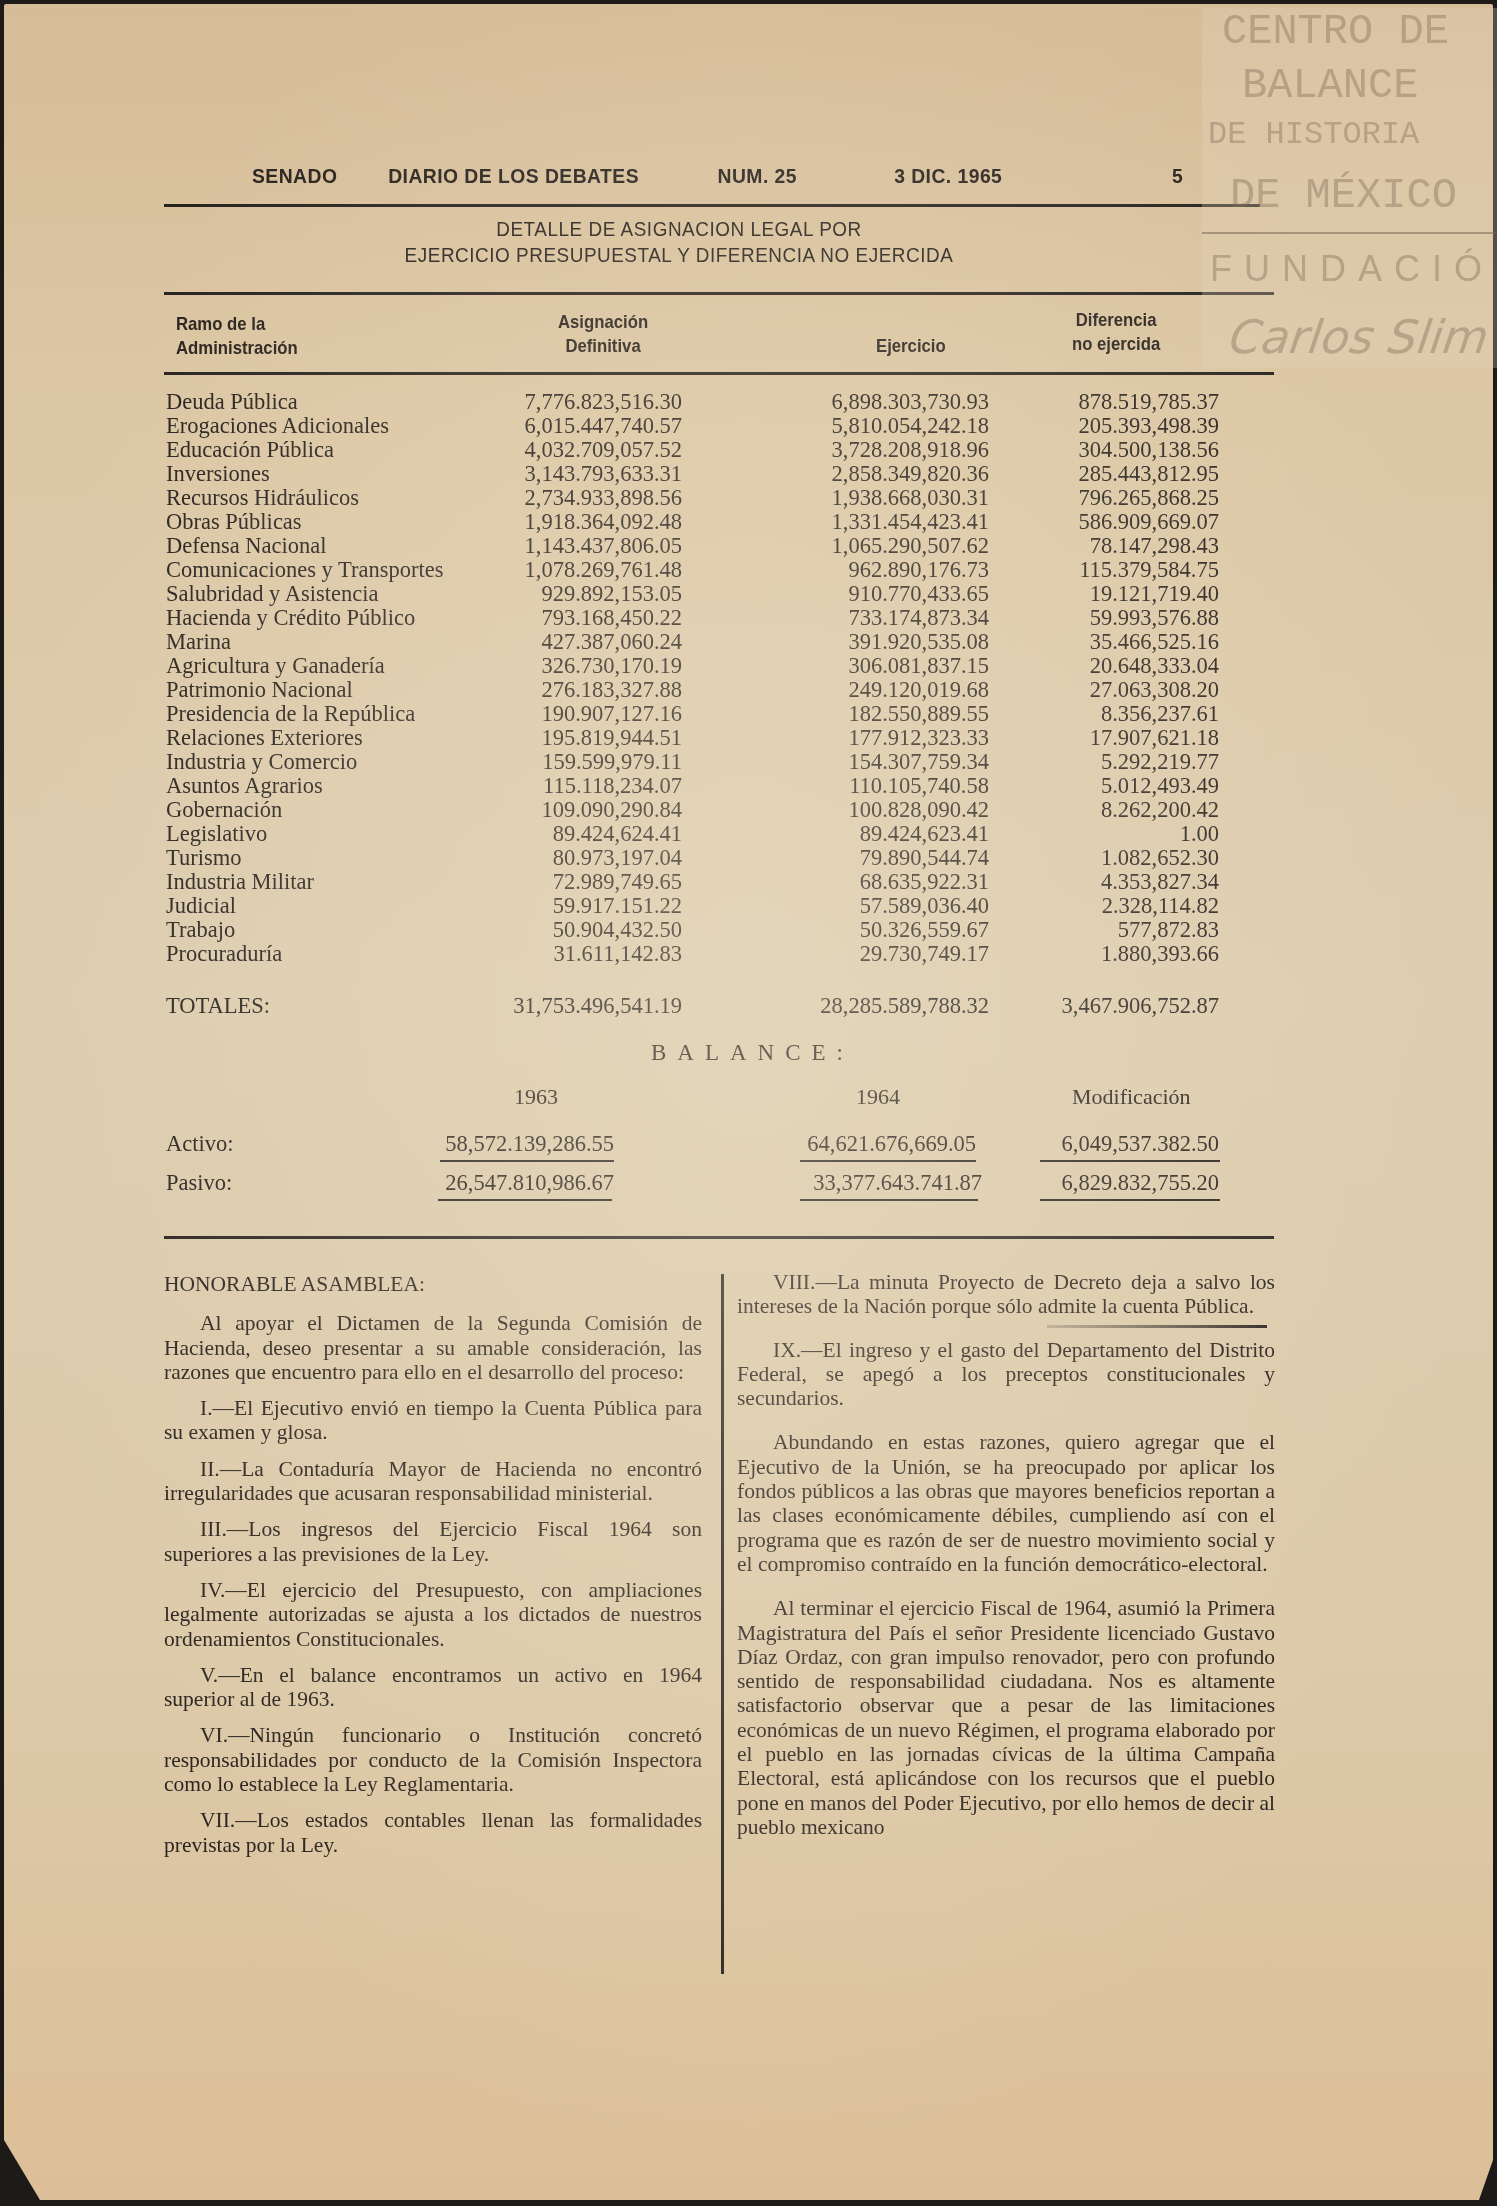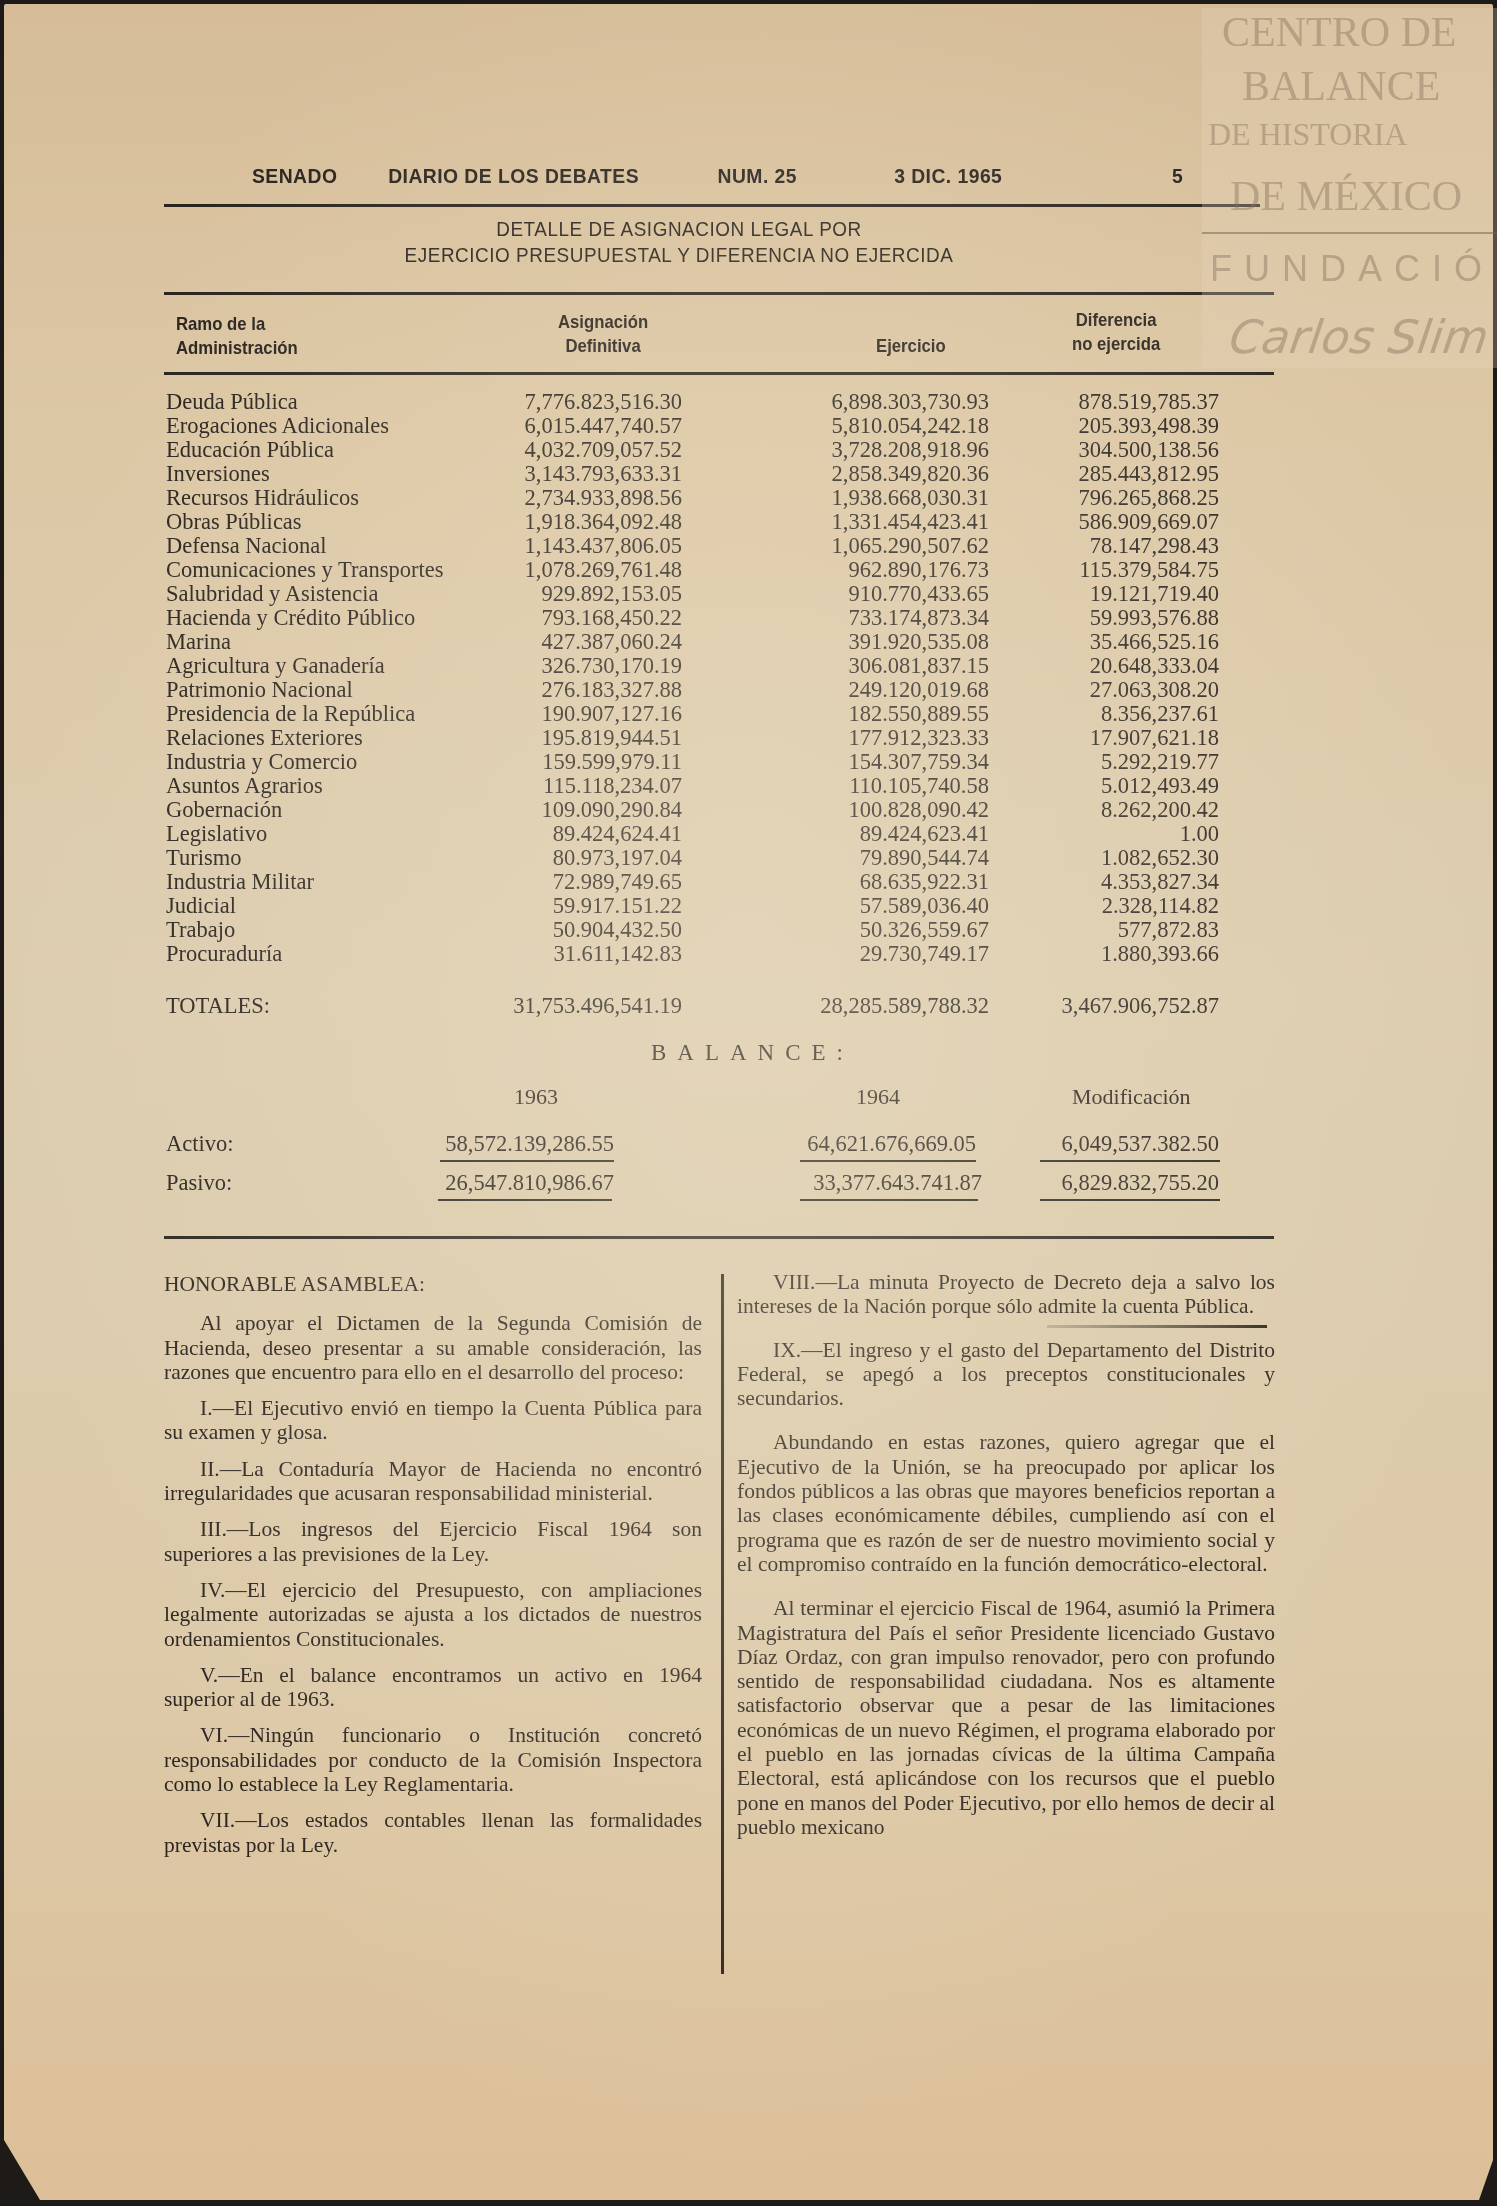--- a/index.html
+++ b/index.html
@@ -46,21 +46,21 @@
   .c3 { left: 955px; }
 
   .bal-title { top: 1036px; left: 0; width: 1497px; text-align: center; font-size: 23px; letter-spacing: 11px; }
   .ul2 { position: absolute; height: 2px; background: #2a2420; }
 
   .text-col { position: absolute; font-size: 21.5px; line-height: 24.3px; text-align: justify; color: #2c2521; }
   .text-col p { margin: 0 0 12px 0; text-indent: 36px; }
   .text-col p.noind { text-indent: 0; margin-bottom: 15px; }
   .text-col p.gap { margin-top: 20px; }
 
-  .wm { position: absolute; color: rgba(130,110,90,0.42); font-family: Liberation Serif, serif; white-space: nowrap; z-index: 2; }
+  .wm { position: absolute; color: rgba(130,110,90,0.42); font-family: Liberation Mono, monospace; white-space: nowrap; z-index: 2; }
   .wm-fund { font-family: "Liberation Sans", sans-serif; letter-spacing: 12px; font-weight: 300; }
   .wm-sig { font-family: "DejaVu Sans", sans-serif; font-style: italic; }
   .wm-box { position: absolute; left: 1198px; top: 4px; width: 295px; height: 360px; background: rgba(230,215,190,0.28); z-index: 1; }
 </style>
 </head>
 <body>
 
 <div class="page">
 
   <div class="wm-box"></div>

